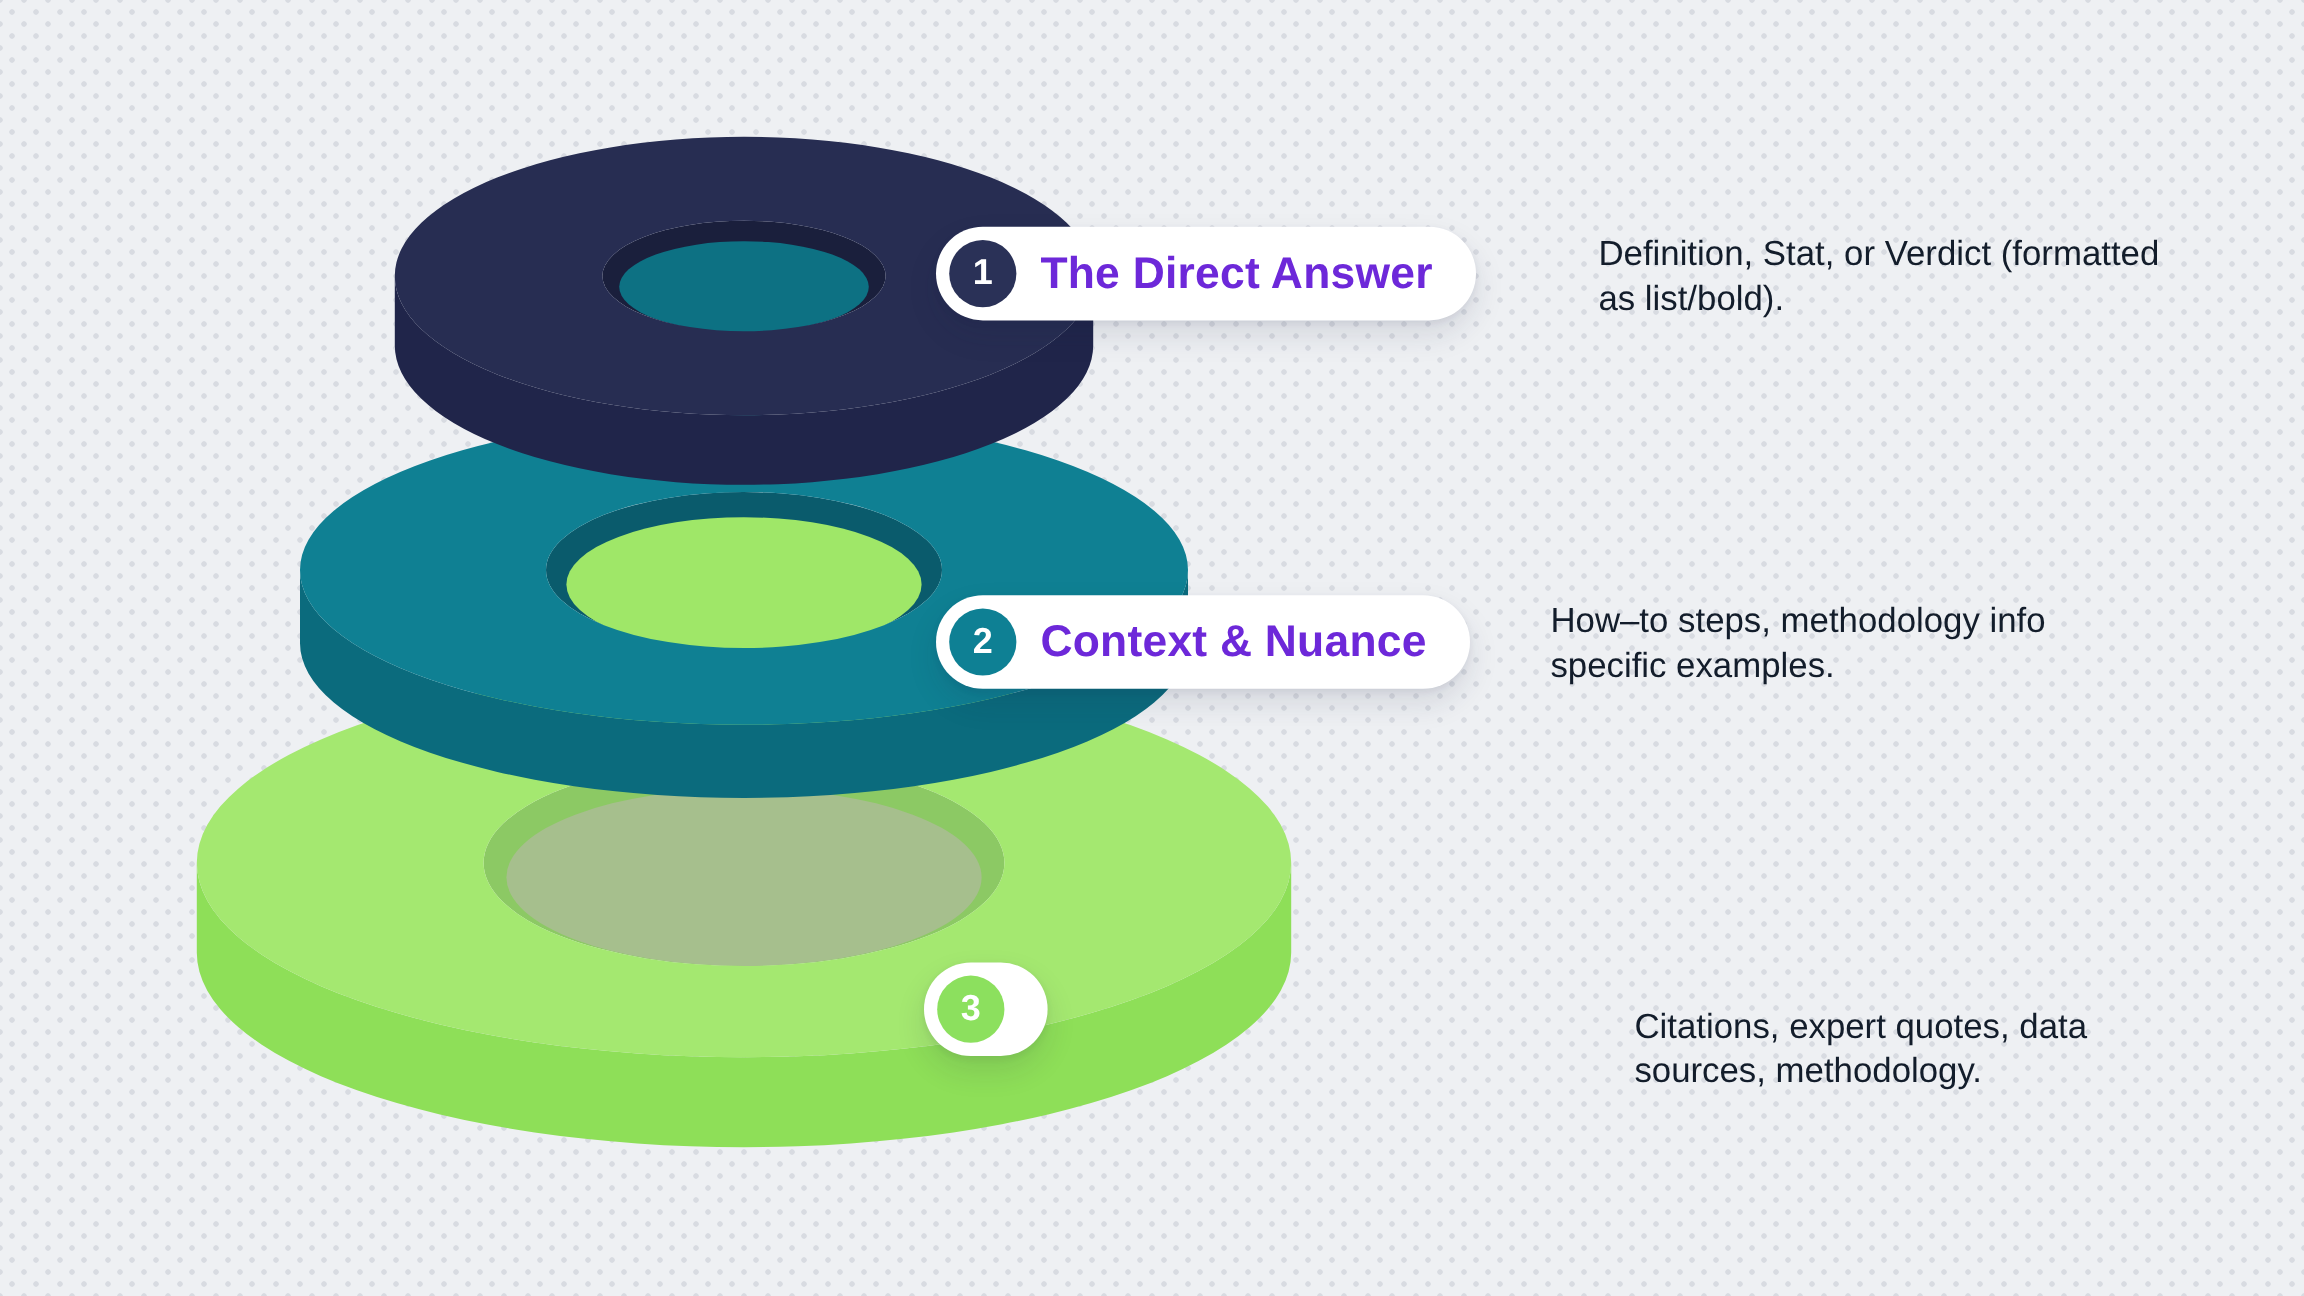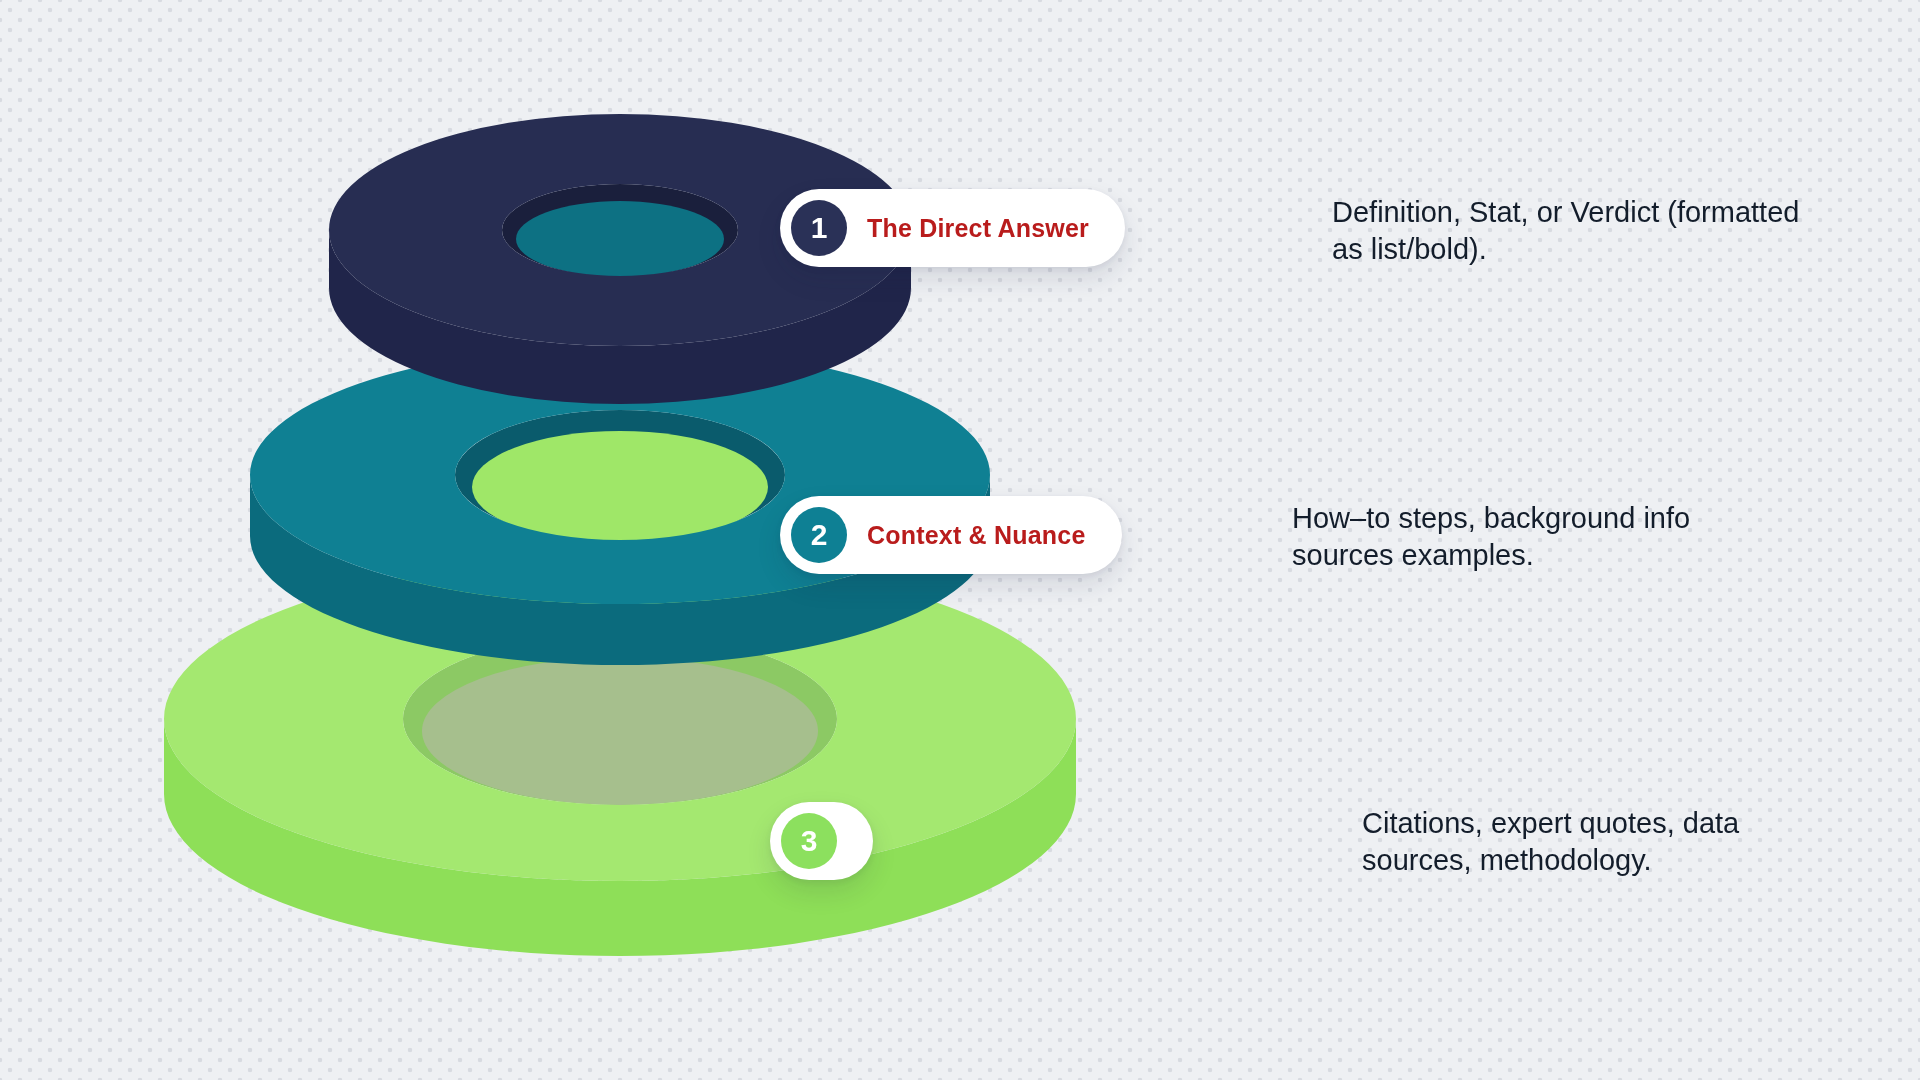--- a/index.html
+++ b/index.html
@@ -44,40 +44,40 @@
     border-radius: 50%;
     display: flex;
     align-items: center;
     justify-content: center;
     color: #ffffff;
     font-size: 30px;
     font-weight: 700;
     flex: 0 0 auto;
   }
   .pill-label {
-    font-size: 25px;
+    font-size: 37px;
     font-weight: 600;
-    color: #b91c1c;
+    color: #6d28d9;
     letter-spacing: 0.2px;
     white-space: nowrap;
   }
   .desc {
     position: absolute;
     width: 480px;
     font-size: 29px;
     line-height: 37px;
     color: #131d2b;
     font-weight: 500;
   }
   .pill-1 { left: 780px; top: 189px; }
   .pill-2 { left: 780px; top: 496px; }
   .pill-3 { left: 770px; top: 802px; }
   .desc-1 { left: 1332px; top: 194px; }
   .desc-2 { left: 1292px; top: 500px; }
-  .desc-3 { left: 1362px; top: 805px; }
+  .desc-3 { left: 1362px; top: 838px; }
 </style>
 </head>
 <body>
 
 <div class="canvas">
 
   <svg class="donut-svg" viewBox="0 0 1920 1080">
 
     <g>
       <path fill="#8edf58" d="M164,719 A456,162 0 0 0 1076,719 L1076,794 A456,162 0 0 1 164,794 Z"></path>
@@ -109,16 +109,16 @@
   <div class="pill pill-2">
     <div class="badge" style="background-color: rgb(14, 128, 148);">2</div>
     <div class="pill-label">Context &amp; Nuance</div>
   </div>
 
   <div class="pill pill-3">
     <div class="badge" style="background-color: rgb(140, 224, 94);">3</div>
   </div>
 
   <div class="desc desc-1">Definition, Stat, or Verdict (formatted as list/bold).</div>
-  <div class="desc desc-2">How–to steps, background info sources examples.</div>
+  <div class="desc desc-2">How–to steps, methodology info specific examples.</div>
   <div class="desc desc-3">Citations, expert quotes, data sources, methodology.</div>
 
 </div>
 
 </body></html>

